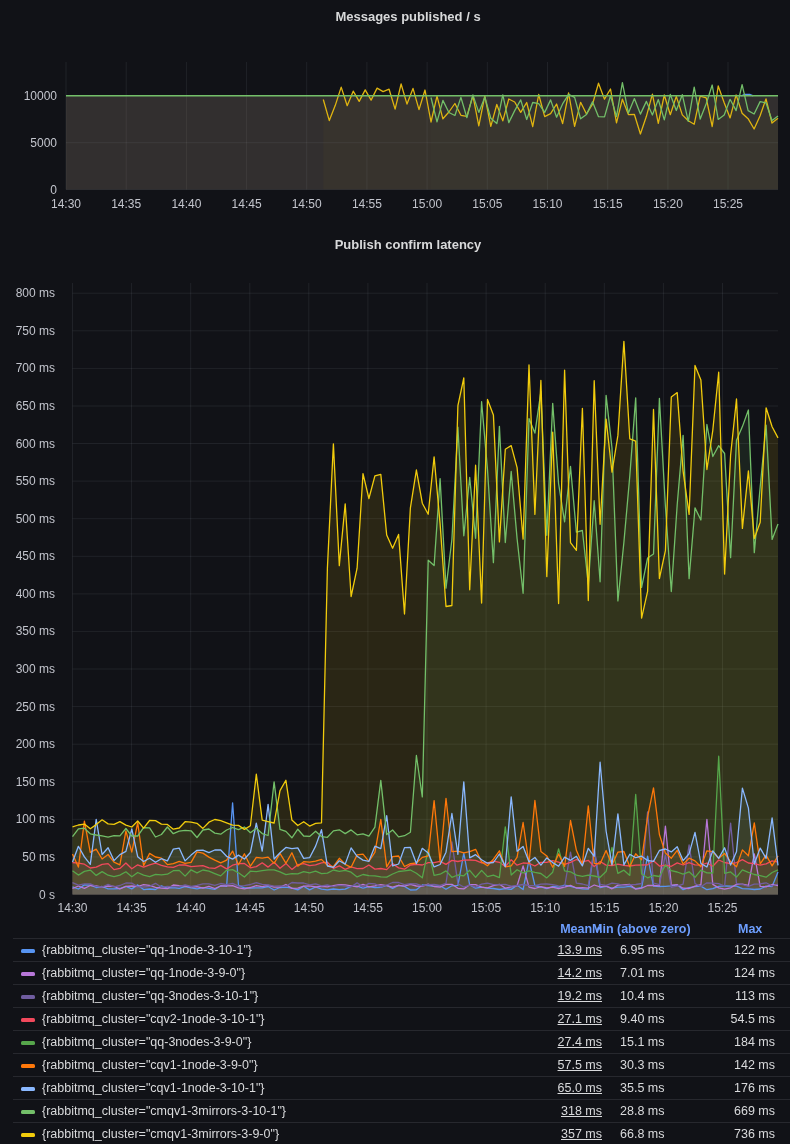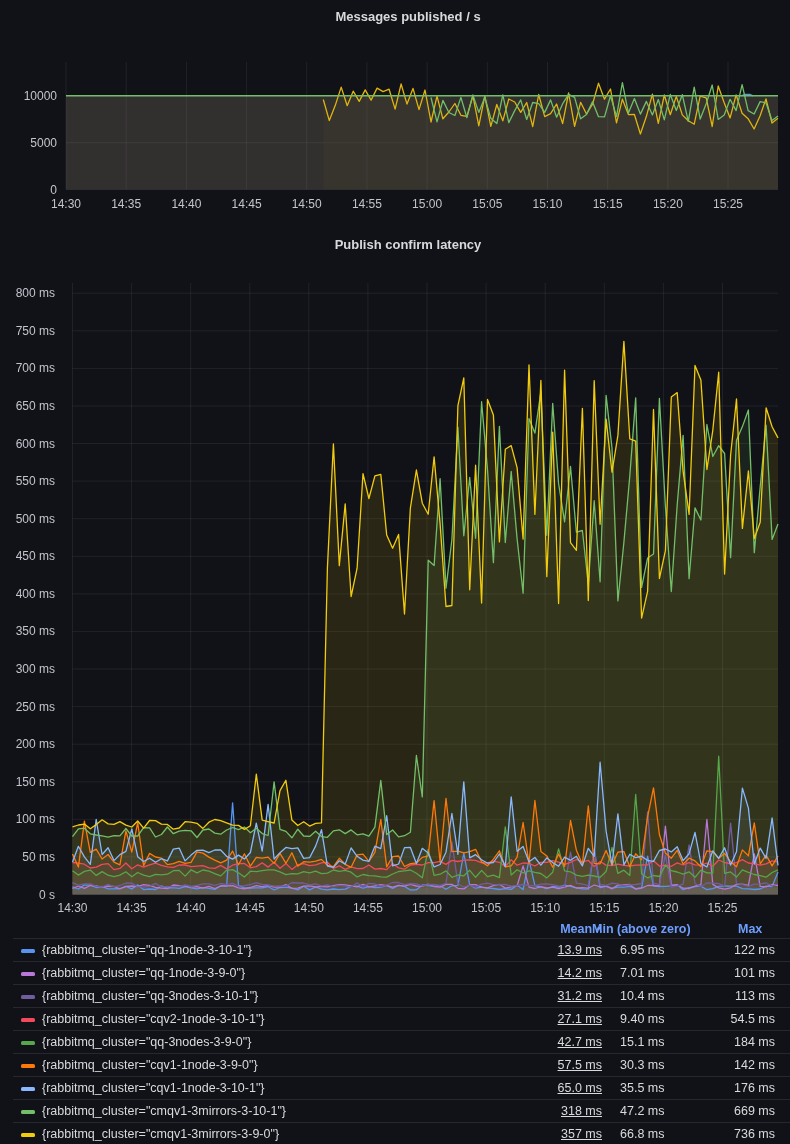--- a/index.html
+++ b/index.html
@@ -165,40 +165,40 @@
         <span class="lname">{rabbitmq_cluster="qq-1node-3-10-1"}</span>
         <span class="vmean">13.9 ms</span>
         <span class="vmin">6.95 ms</span>
         <span class="vmax">122 ms</span>
       </div>
 <div class="lrow">
         <span class="dash" style="background:#B877D9"></span>
         <span class="lname">{rabbitmq_cluster="qq-1node-3-9-0"}</span>
         <span class="vmean">14.2 ms</span>
         <span class="vmin">7.01 ms</span>
-        <span class="vmax">101 ms</span>
+        <span class="vmax">124 ms</span>
       </div>
 <div class="lrow">
         <span class="dash" style="background:#705DA0"></span>
         <span class="lname">{rabbitmq_cluster="qq-3nodes-3-10-1"}</span>
-        <span class="vmean">31.2 ms</span>
+        <span class="vmean">19.2 ms</span>
         <span class="vmin">10.4 ms</span>
         <span class="vmax">113 ms</span>
       </div>
 <div class="lrow">
         <span class="dash" style="background:#F2495C"></span>
         <span class="lname">{rabbitmq_cluster="cqv2-1node-3-10-1"}</span>
         <span class="vmean">27.1 ms</span>
         <span class="vmin">9.40 ms</span>
         <span class="vmax">54.5 ms</span>
       </div>
 <div class="lrow">
         <span class="dash" style="background:#56A64B"></span>
         <span class="lname">{rabbitmq_cluster="qq-3nodes-3-9-0"}</span>
-        <span class="vmean">42.7 ms</span>
+        <span class="vmean">27.4 ms</span>
         <span class="vmin">15.1 ms</span>
         <span class="vmax">184 ms</span>
       </div>
 <div class="lrow">
         <span class="dash" style="background:#FF780A"></span>
         <span class="lname">{rabbitmq_cluster="cqv1-1node-3-9-0"}</span>
         <span class="vmean">57.5 ms</span>
         <span class="vmin">30.3 ms</span>
         <span class="vmax">142 ms</span>
       </div>
@@ -206,21 +206,21 @@
         <span class="dash" style="background:#8AB8FF"></span>
         <span class="lname">{rabbitmq_cluster="cqv1-1node-3-10-1"}</span>
         <span class="vmean">65.0 ms</span>
         <span class="vmin">35.5 ms</span>
         <span class="vmax">176 ms</span>
       </div>
 <div class="lrow">
         <span class="dash" style="background:#73BF69"></span>
         <span class="lname">{rabbitmq_cluster="cmqv1-3mirrors-3-10-1"}</span>
         <span class="vmean">318 ms</span>
-        <span class="vmin">47.2 ms</span>
+        <span class="vmin">28.8 ms</span>
         <span class="vmax">669 ms</span>
       </div>
 <div class="lrow">
         <span class="dash" style="background:#F2CC0C"></span>
         <span class="lname">{rabbitmq_cluster="cmqv1-3mirrors-3-9-0"}</span>
         <span class="vmean">357 ms</span>
         <span class="vmin">66.8 ms</span>
         <span class="vmax">736 ms</span>
       </div>
 </div>

